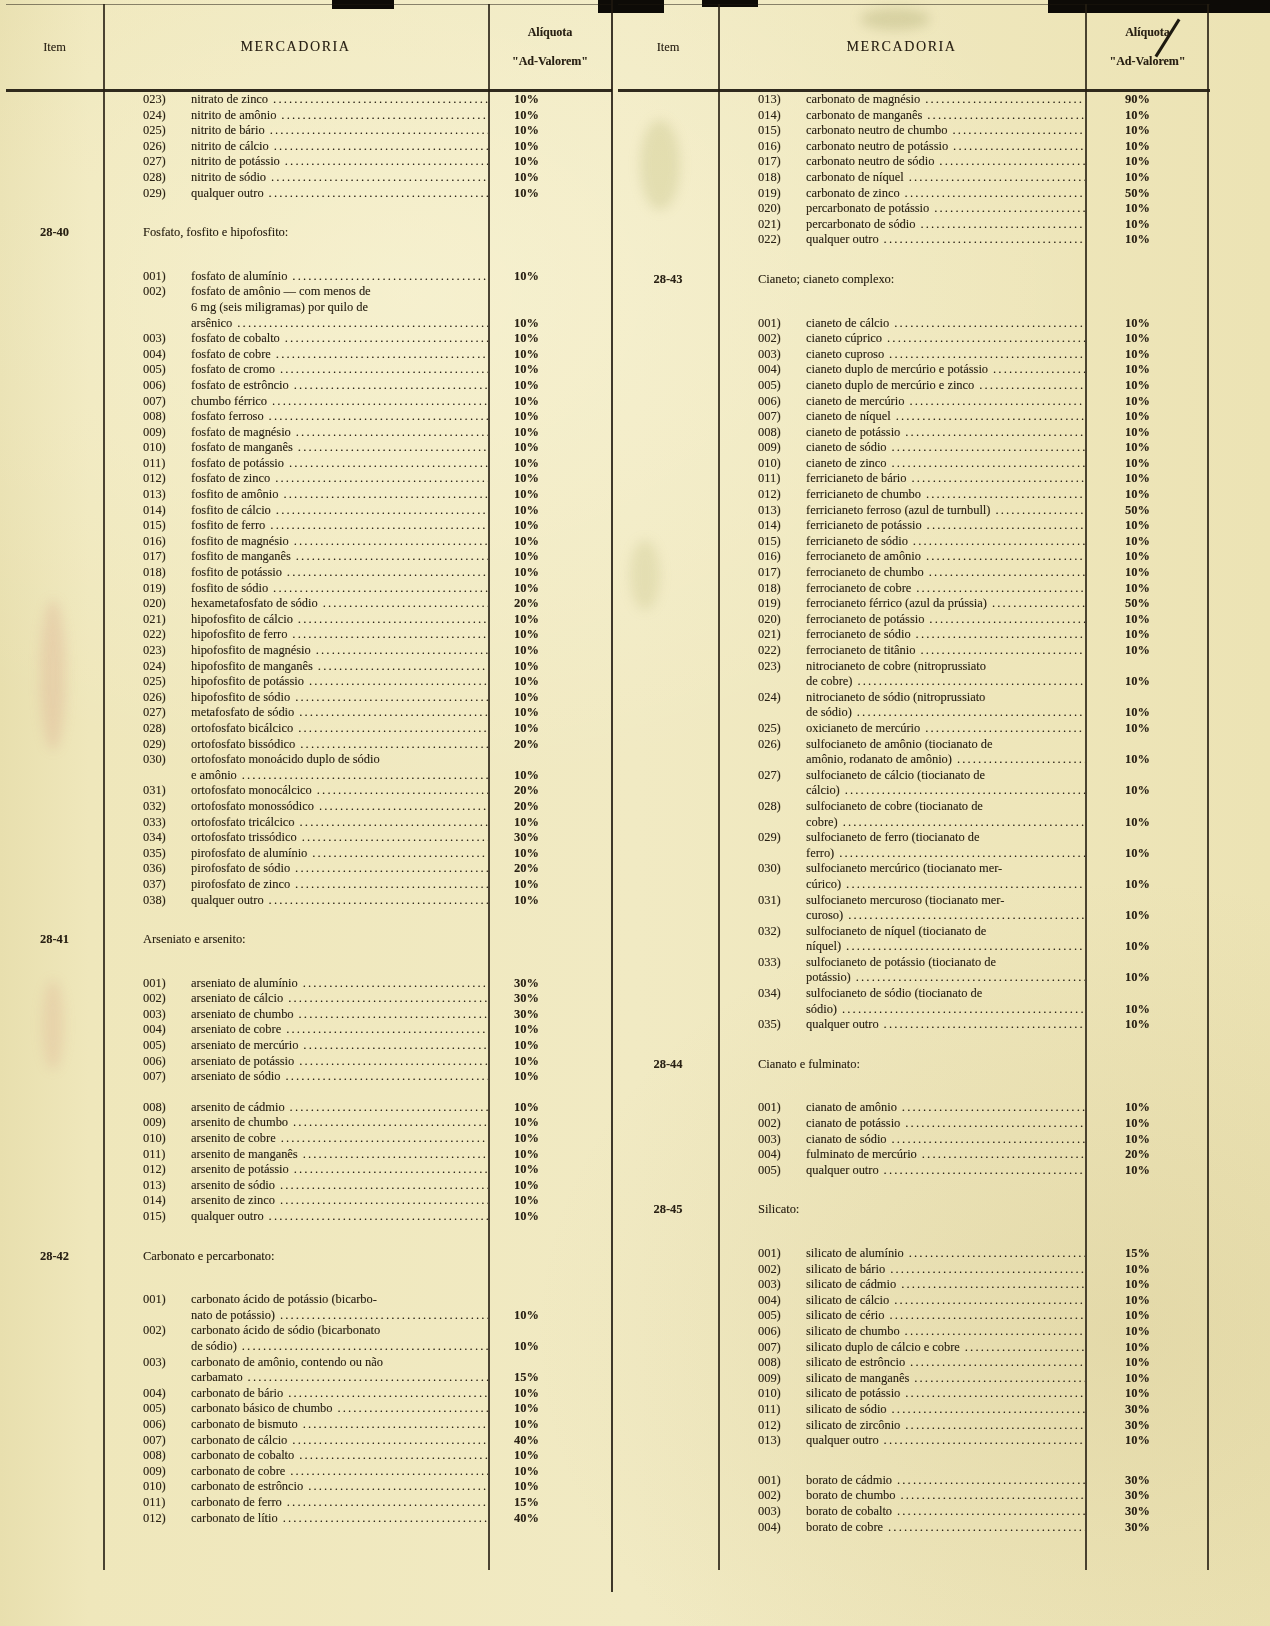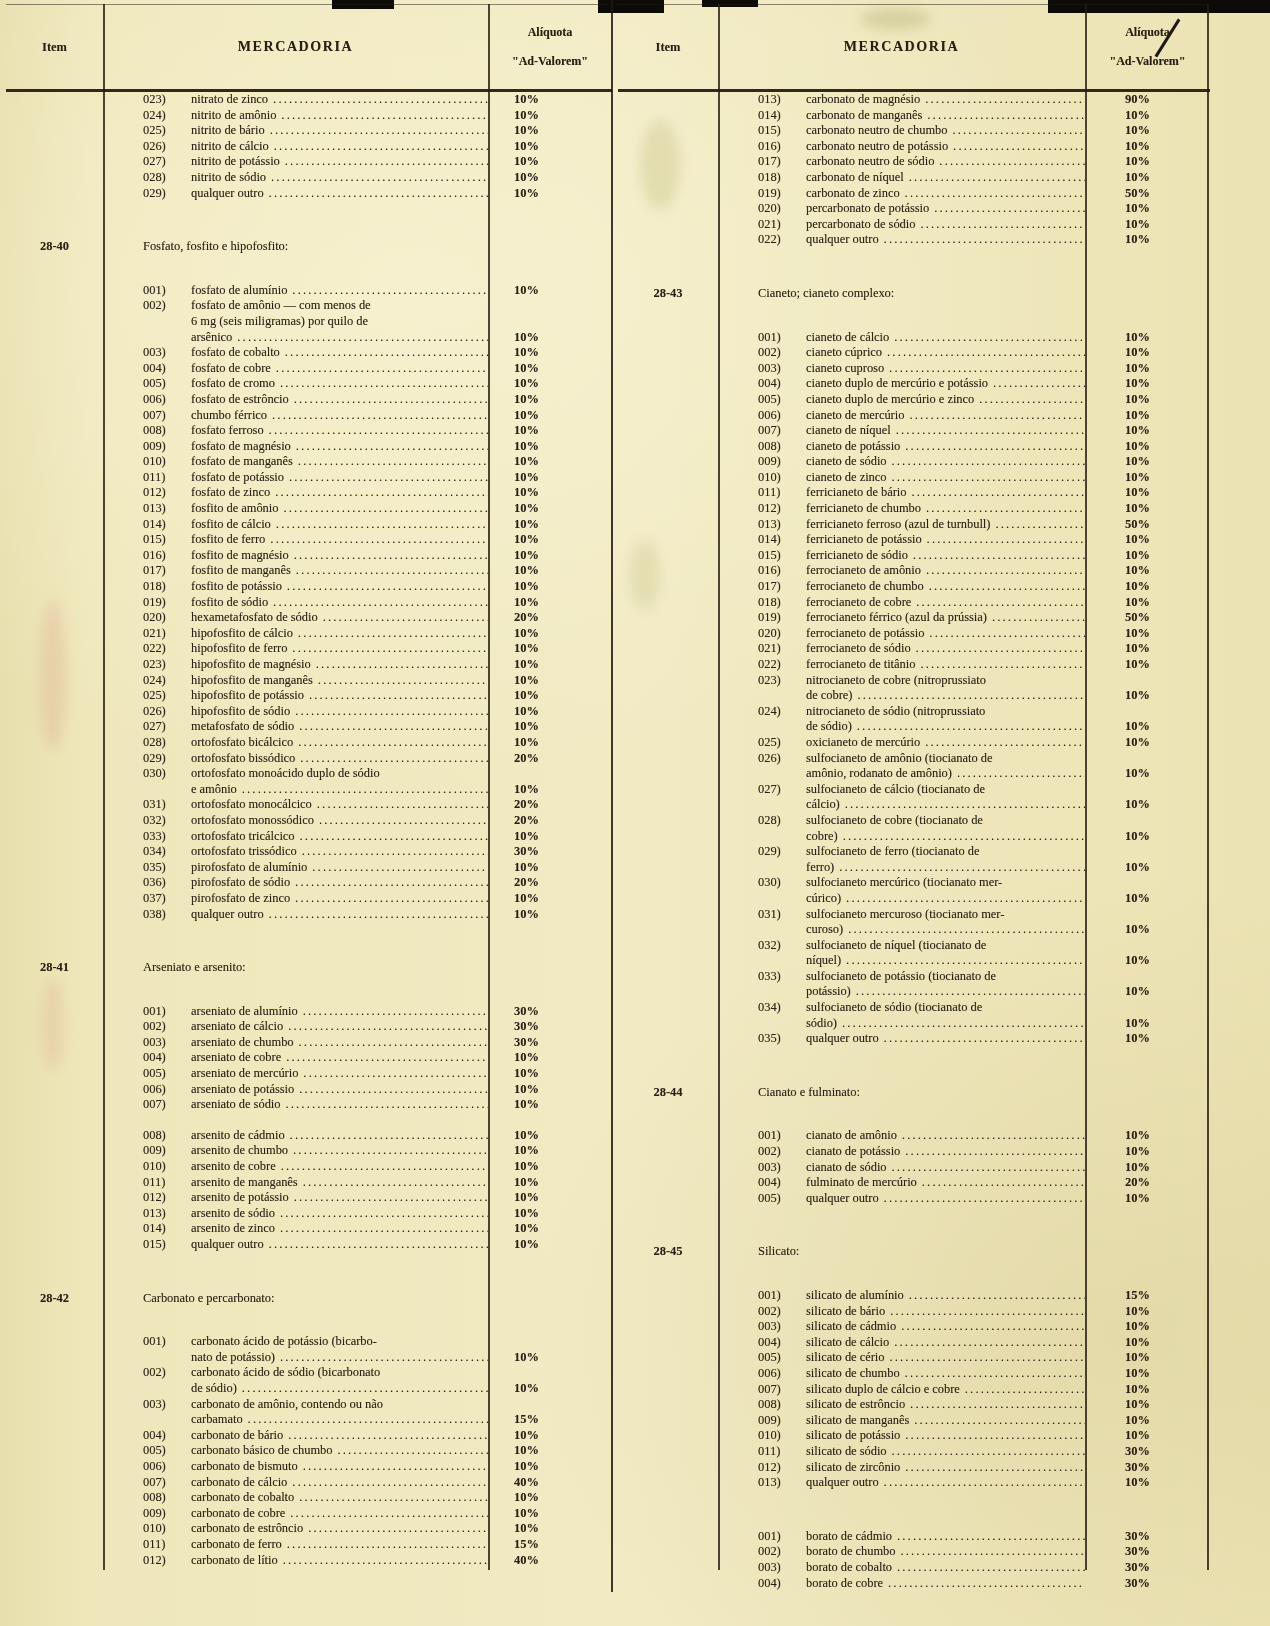--- a/index.html
+++ b/index.html
@@ -17,26 +17,26 @@
   .half.left{left:6px;width:606px;--c1:97px;--c3:124px;}
   .half.right{left:618px;width:592px;--c1:100px;--c3:125px;}
   .vr{position:absolute;top:0;bottom:26px;width:1.6px;background:rgba(38,30,18,.82);}
   .half.left .vr.a{left:97px}.half.left .vr.b{left:482px}
   .half.right .vr.a{left:100px}.half.right .vr.b{left:467px}.half.right .vr.c{right:1px}
   .center-rule{position:absolute;left:611px;top:0;bottom:34px;width:2px;background:rgba(30,24,14,.85);}
   .col-head{
     display:grid;grid-template-columns:var(--c1) 1fr var(--c3);height:84px;
     border-bottom:3px solid rgba(28,22,12,.9);border-top:1.5px solid rgba(30,24,14,.5);
   }
-  .head-item,.head-merc{display:flex;align-items:center;justify-content:center;font-weight:700;}
+  .head-item,.head-merc{display:flex;align-items:center;justify-content:center;font-weight:400;}
   .head-merc{letter-spacing:1.6px;font-size:14px;}
   .head-aliq{display:flex;flex-direction:column;justify-content:space-evenly;align-items:center;font-size:12px;font-weight:600;padding:6px 0;text-align:center;}
   .col-body{position:relative;}
   .row{display:grid;grid-template-columns:var(--c1) 1fr var(--c3);}
-  .section{margin-top:38px;}
+  .section{margin-top:24px;}
   .section.first{margin-top:0;}
   .row.sec-head{margin-bottom:28px;}
   .sec-code{text-align:center;font-weight:700;line-height:15.6px;}
   .sec-title{padding-left:14px;line-height:15.6px;}
   .cell.desc{padding-left:40px;min-width:0;}
   .line{display:flex;line-height:15.6px;white-space:nowrap;}
   .line.cont{padding-left:48px;}
   .num{width:48px;flex:none;}
   .txt{flex:none;padding-right:5px;}
   .dots{flex:1 1 0;overflow:hidden;min-width:0;}

